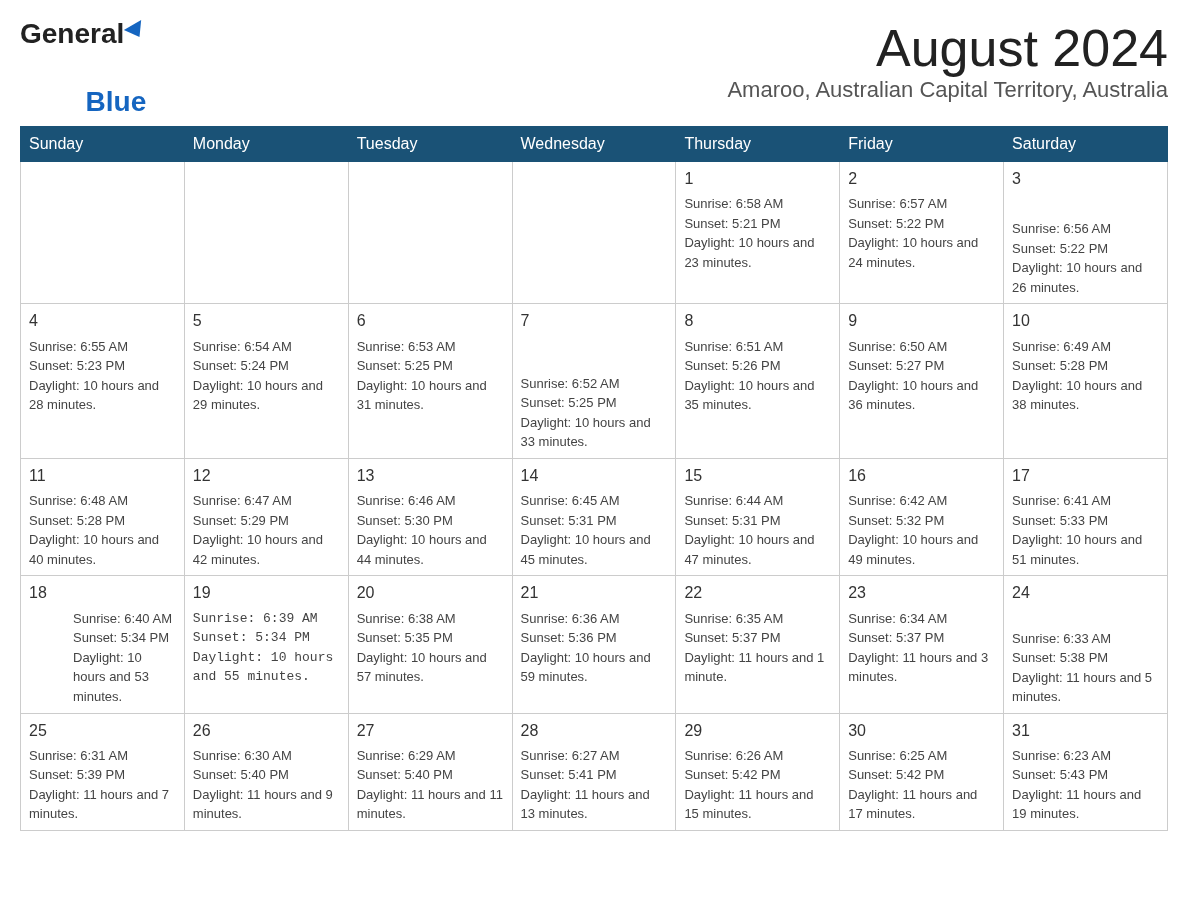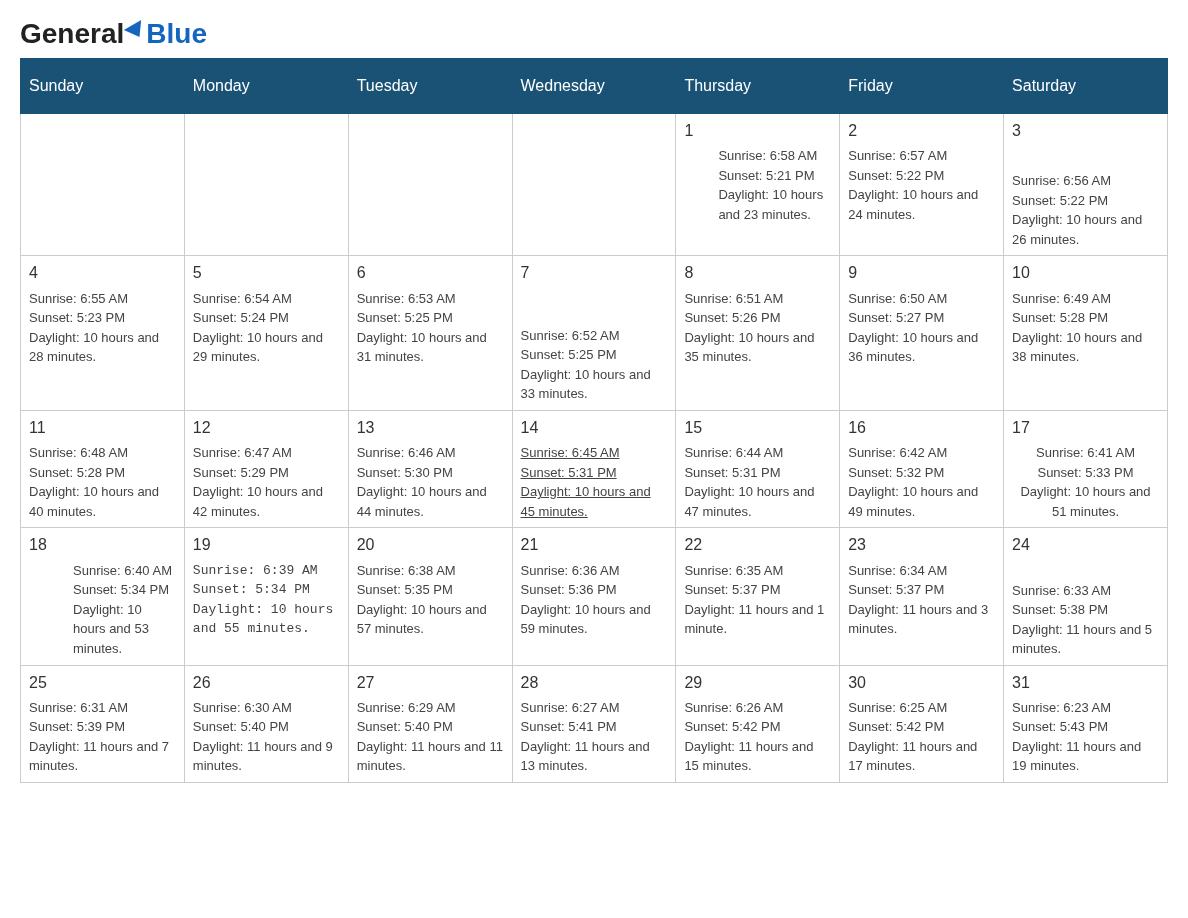--- a/index.html
+++ b/index.html
@@ -11,22 +11,23 @@
       min-height: 918px;
     }
     .header {
       display: flex;
       justify-content: space-between;
       align-items: flex-start;
       margin-bottom: 10px;
     }
     .logo {
       display: flex;
-      flex-direction: row;
-      align-items: center;
+      flex-direction: column;
+      align-items: flex-end;
+      gap: 40px;
     }
     .logo-general {
       font-size: 28px;
       font-weight: bold;
       color: #222;
       line-height: 1;
     }
     .logo-blue {
       font-size: 28px;
       font-weight: bold;
@@ -60,21 +61,21 @@
       color: #555;
     }
     .calendar-table {
       width: 100%;
       border-collapse: collapse;
       margin-top: 10px;
     }
     .calendar-table th {
       background-color: #1a5276;
       color: #fff;
-      padding: 18px 8px;
+      padding: 8px 8px;
       font-size: 16px;
       font-weight: normal;
       text-align: left;
       border: 1px solid #1a5276;
     }
     .calendar-table td {
       vertical-align: top;
       padding: 6px 8px;
       border: 1px solid #ccc;
       width: 14.28%;
@@ -107,20 +108,22 @@
 
 <div class="header">
   <div class="logo">
     <div style="display:flex; align-items:center;">
       <span class="logo-general">General</span>
       <span class="logo-triangle"></span>
     </div>
     <span class="logo-blue">Blue</span>
   </div>
   <div class="title-section">
+    <div class="month-title">August 2024</div>
+    <div class="location">Amaroo, Australian Capital Territory, Australia</div>
   </div>
 </div>
 
 <table class="calendar-table">
   <thead>
     <tr>
     <th>Sunday</th>
         <th>Monday</th>
         <th>Tuesday</th>
         <th>Wednesday</th>
@@ -130,21 +133,21 @@
       </tr>
   </thead>
   <tbody id="calendar-body">
   <tr>
         <td class="empty-cell"></td>
         <td class="empty-cell"></td>
         <td class="empty-cell"></td>
         <td class="empty-cell"></td>
         <td>
           <span class="day-number">1</span>
-          <div class="day-info" style="white-space: pre-line; margin-left: 34px;">Sunrise: 6:58 AM
+          <div class="day-info" style="white-space: pre-line;">Sunrise: 6:58 AM
 Sunset: 5:21 PM
 Daylight: 10 hours and 23 minutes.</div>
         </td>
         <td>
           <span class="day-number">2</span>
           <div class="day-info" style="white-space: pre-line;">Sunrise: 6:57 AM
 Sunset: 5:22 PM
 Daylight: 10 hours and 24 minutes.</div>
         </td>
         <td>
@@ -212,39 +215,39 @@
 Daylight: 10 hours and 42 minutes.</div>
         </td>
         <td>
           <span class="day-number">13</span>
           <div class="day-info" style="white-space: pre-line;">Sunrise: 6:46 AM
 Sunset: 5:30 PM
 Daylight: 10 hours and 44 minutes.</div>
         </td>
         <td>
           <span class="day-number">14</span>
-          <div class="day-info" style="white-space: pre-line; text-decoration: underline;">Sunrise: 6:45 AM
+          <div class="day-info" style="white-space: pre-line;">Sunrise: 6:45 AM
 Sunset: 5:31 PM
 Daylight: 10 hours and 45 minutes.</div>
         </td>
         <td>
           <span class="day-number">15</span>
           <div class="day-info" style="white-space: pre-line;">Sunrise: 6:44 AM
 Sunset: 5:31 PM
 Daylight: 10 hours and 47 minutes.</div>
         </td>
         <td>
           <span class="day-number">16</span>
           <div class="day-info" style="white-space: pre-line;">Sunrise: 6:42 AM
 Sunset: 5:32 PM
 Daylight: 10 hours and 49 minutes.</div>
         </td>
         <td>
           <span class="day-number">17</span>
-          <div class="day-info" style="white-space: pre-line; text-align: center;">Sunrise: 6:41 AM
+          <div class="day-info" style="white-space: pre-line;">Sunrise: 6:41 AM
 Sunset: 5:33 PM
 Daylight: 10 hours and 51 minutes.</div>
         </td>
       </tr>
       <tr>
         <td>
           <span class="day-number">18</span>
           <div class="day-info" style="white-space: pre-line; margin-left: 44px;">Sunrise: 6:40 AM
 Sunset: 5:34 PM
 Daylight: 10 hours and 53 minutes.</div>

